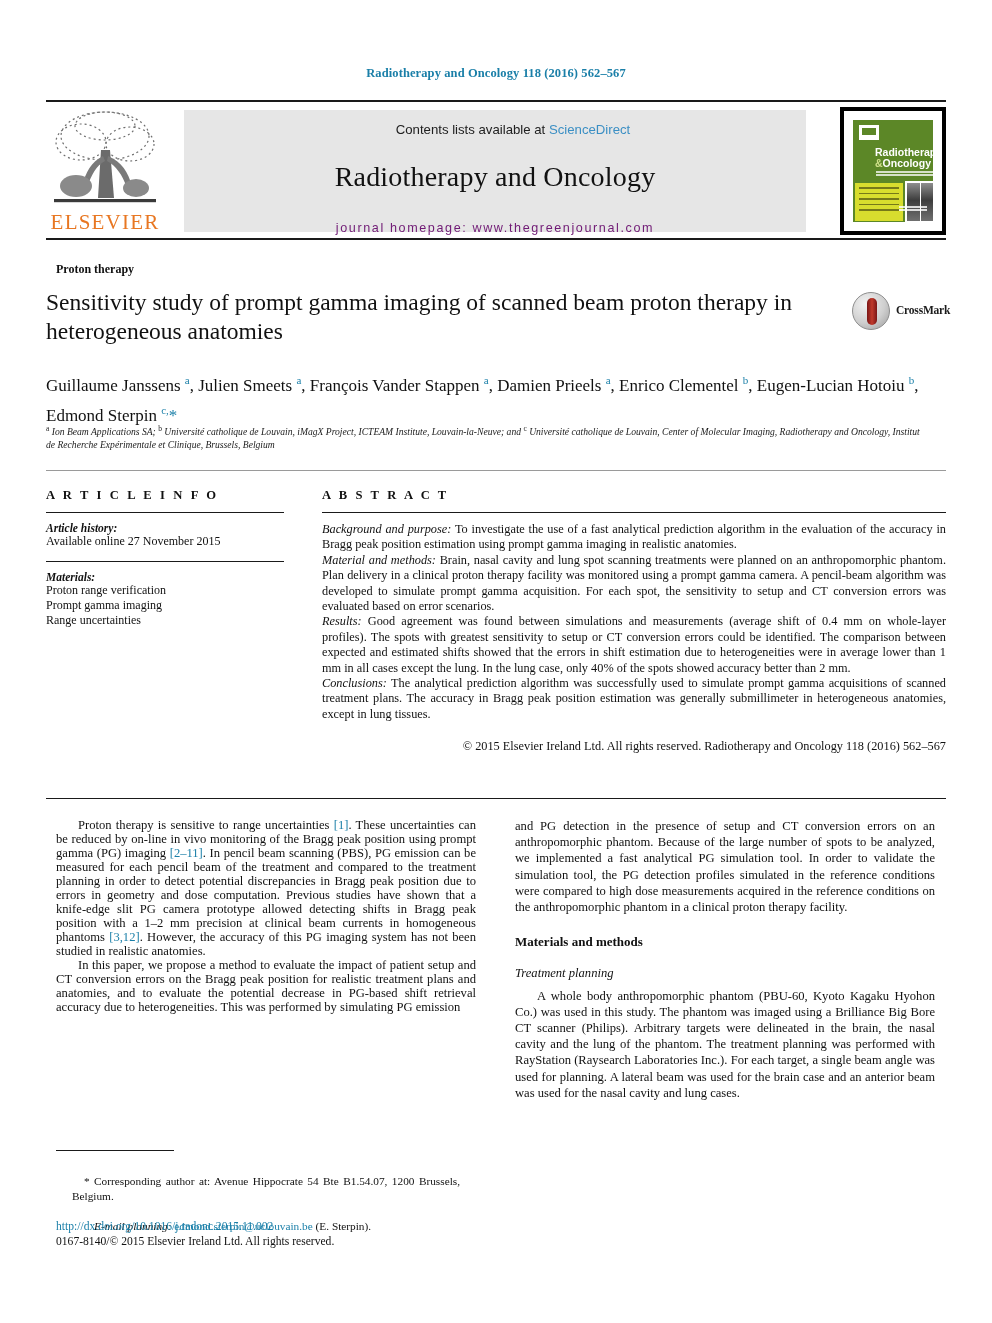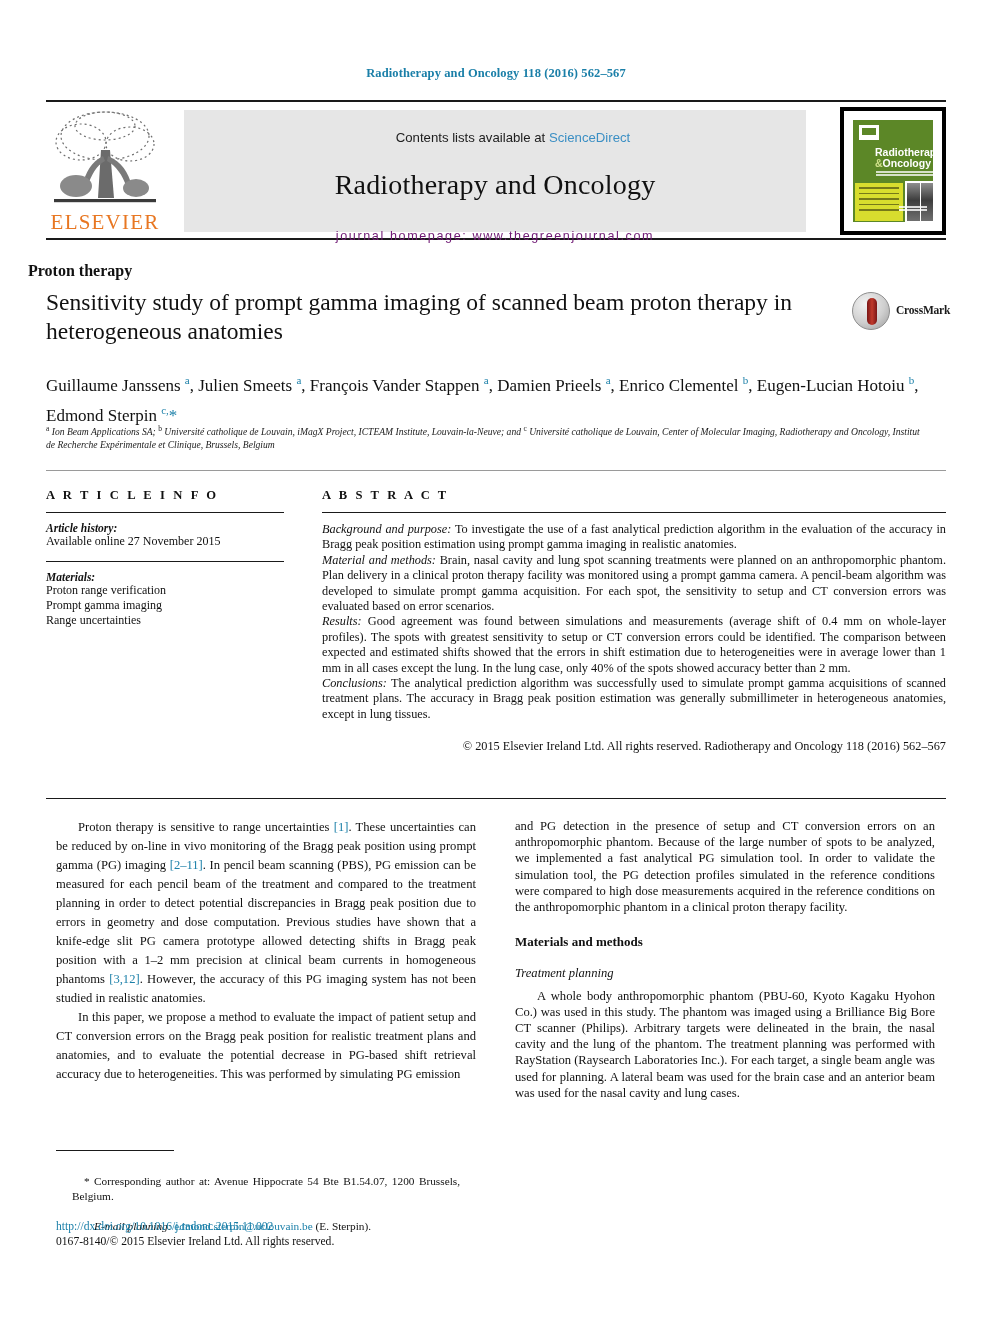--- a/index.html
+++ b/index.html
@@ -67,21 +67,21 @@
   .journal-band {
     position: absolute;
     left: 138px;
     top: 8px;
     width: 622px;
     height: 122px;
     background: #e6e6e6;
     text-align: center;
   }
   .contents-line {
-    margin-top: 20px;
+    margin-top: 12px;
     font-family: "Liberation Sans", sans-serif;
     font-size: 13.2px;
     color: #202020;
     padding-left: 36px;
   }
   .sd-link { color: #3b8fc4; }
   .journal-title {
     margin-top: 24px;
     font-family: "Liberation Serif", serif;
     font-size: 28px;
@@ -170,23 +170,23 @@
     width: 28px; height: 10px;
   }
   .cov-foot b {
     display: block; height: 1.5px; margin-bottom: 1.6px;
     background: rgba(255,255,255,.8);
   }
 
   
   .section-label {
     position: absolute;
-    left: 28px;
+    left: 56px;
     top: 262px;
-    font-size: 16px;
+    font-size: 12px;
     font-weight: bold;
     color: #111;
   }
   .article-title {
     position: absolute;
     left: 46px;
     top: 288px;
     width: 760px;
     font-size: 23.5px;
     line-height: 29px;
@@ -316,21 +316,21 @@
     color: #111;
   }
 
   
   .body-left {
     position: absolute;
     left: 56px;
     top: 818px;
     width: 420px;
     font-size: 12.6px;
-    line-height: 19px;
+    line-height: 14px;
     text-align: justify;
     color: #111;
   }
   .body-right {
     position: absolute;
     left: 515px;
     top: 818px;
     width: 420px;
     font-size: 12.6px;
     line-height: 16.2px;

